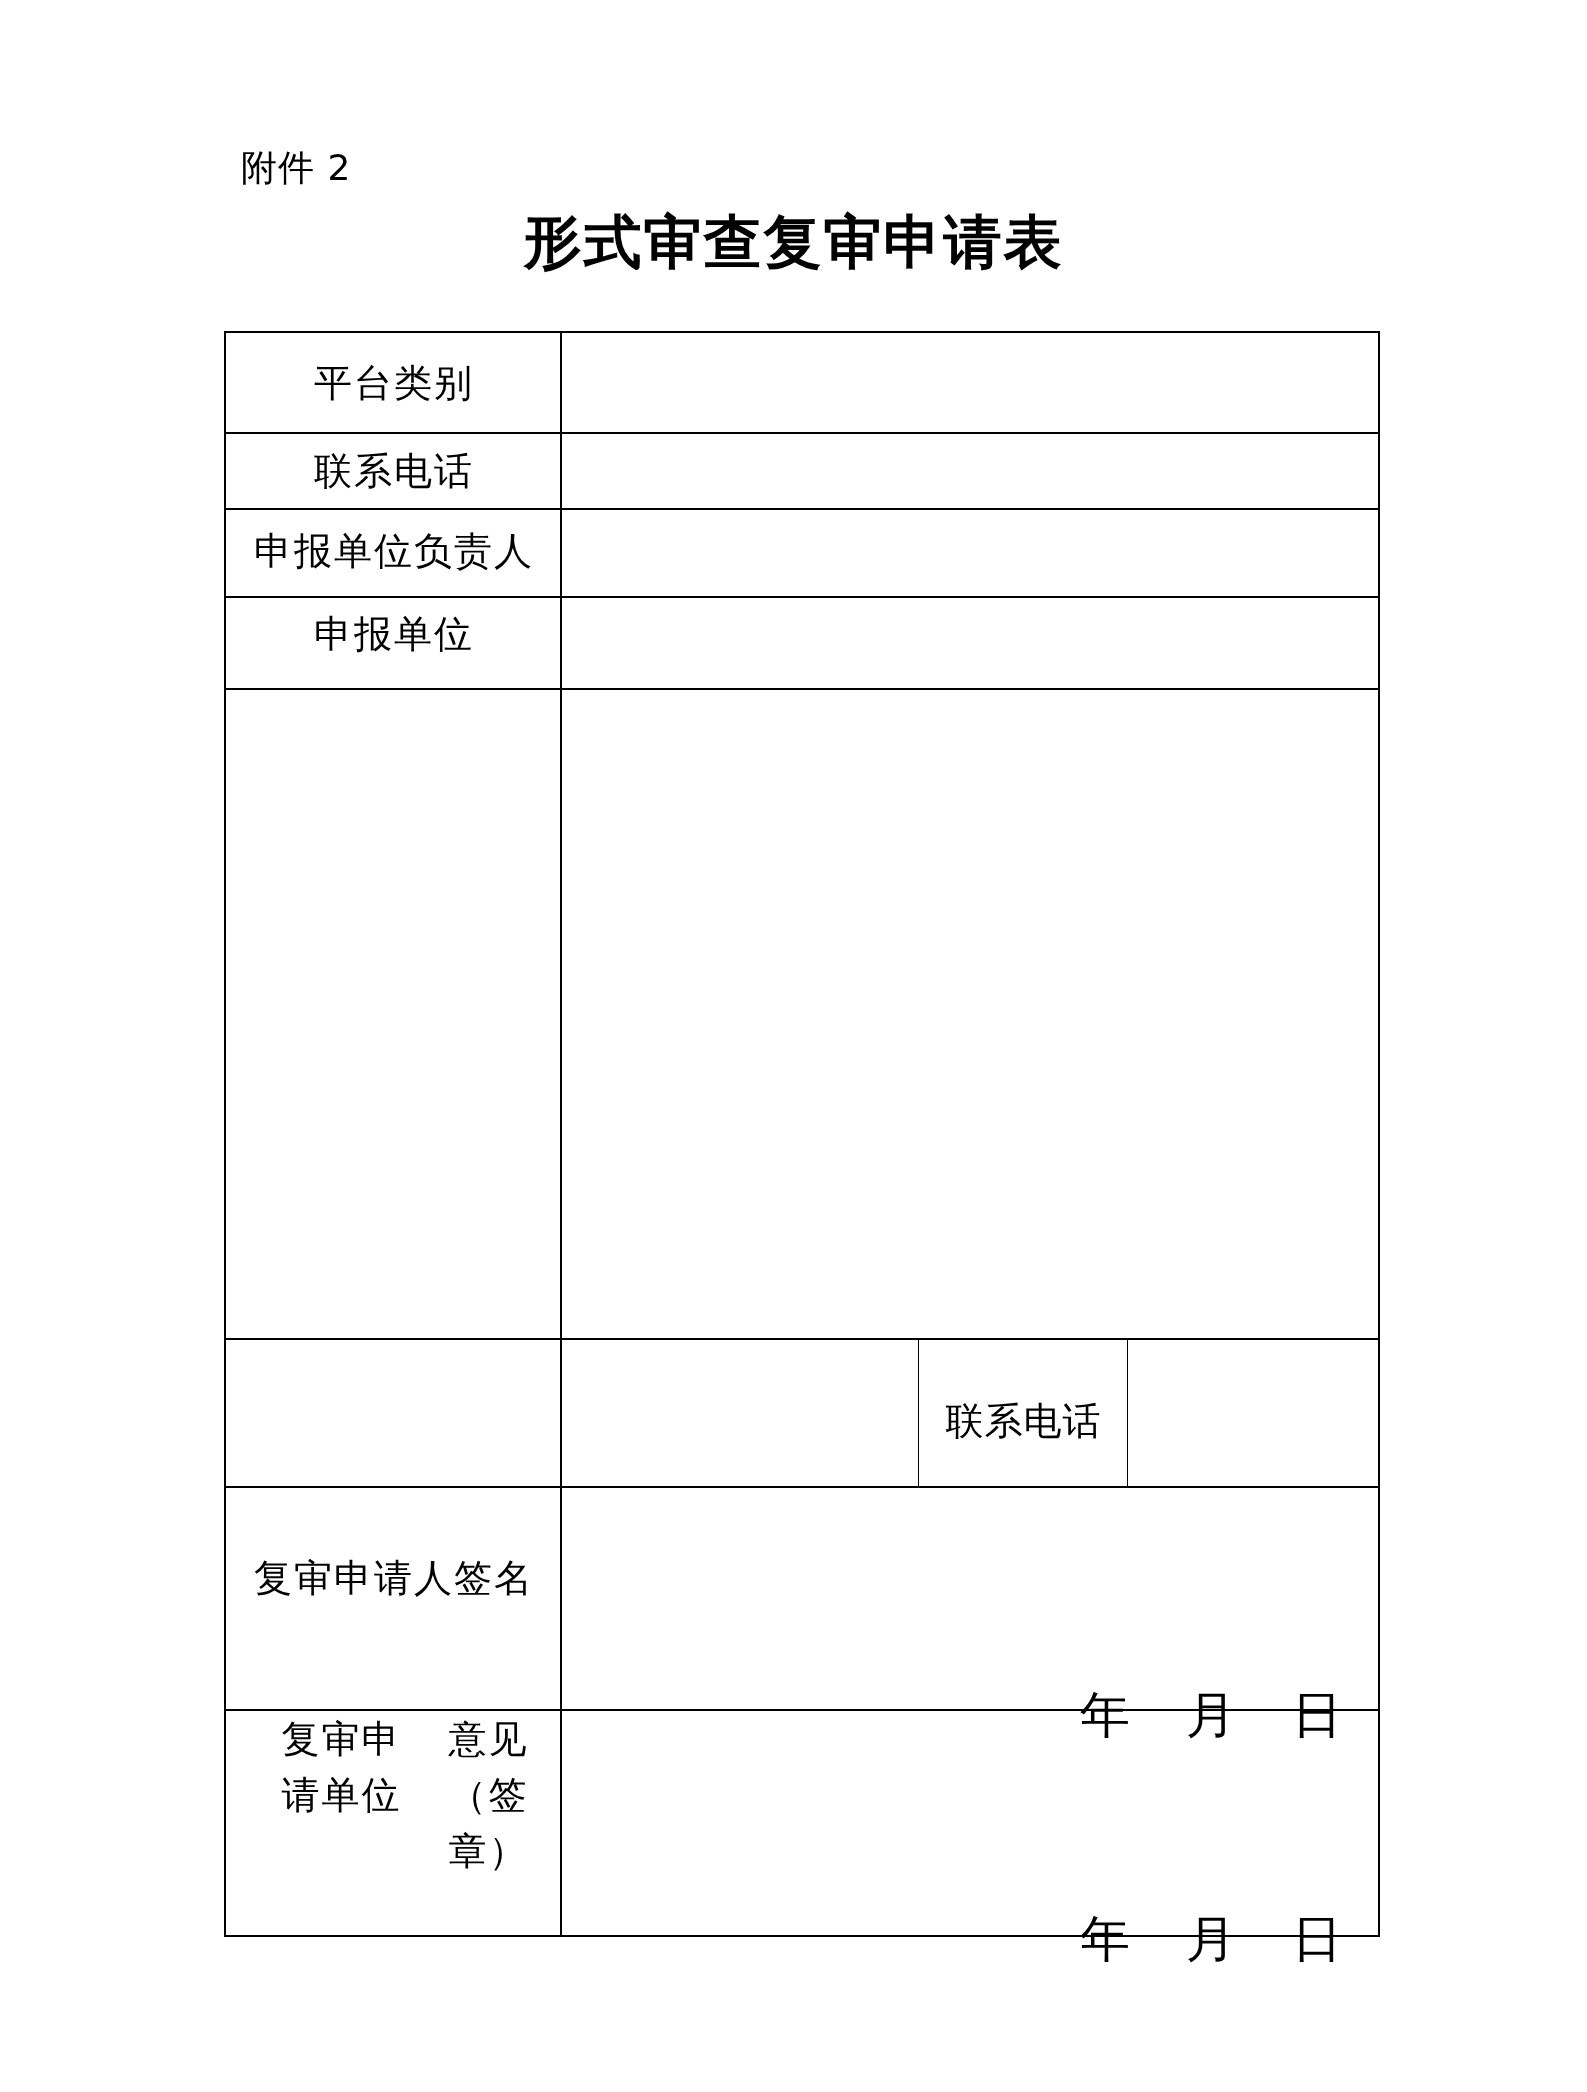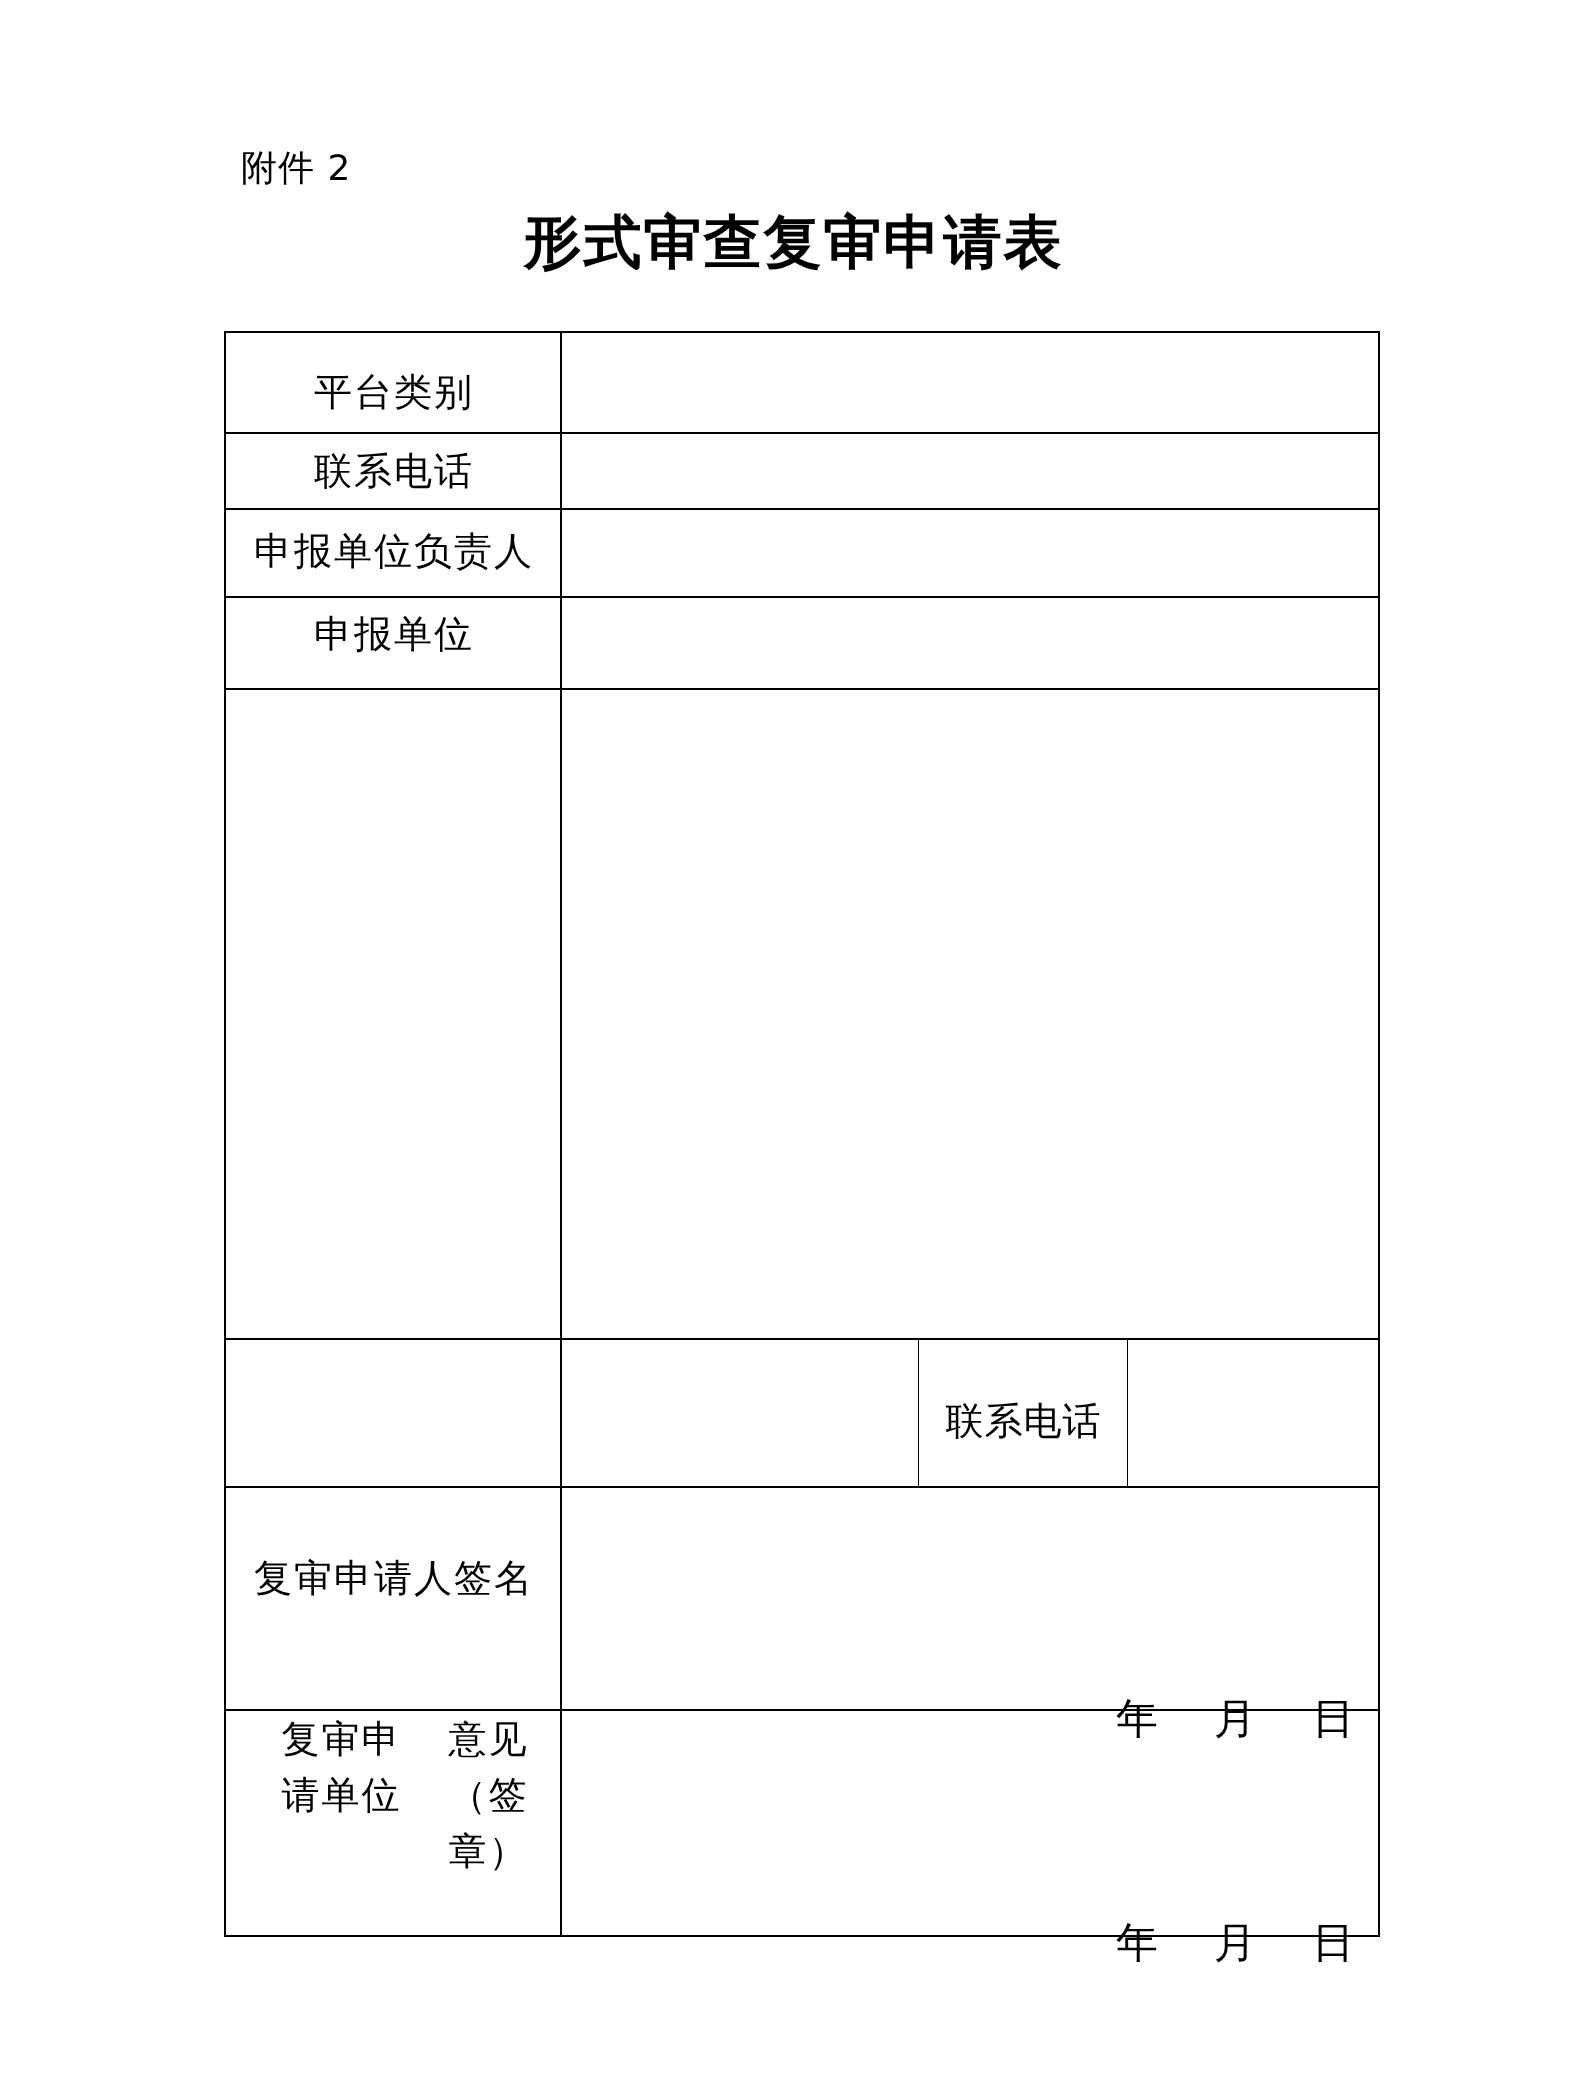--- a/index.html
+++ b/index.html
@@ -22,23 +22,23 @@
   .vline { position: absolute; width: 0; border-left: 2px solid #000; }
   .vline.thin { border-left: 1.5px solid #000; }
   .label {
     position: absolute; left: 0; width: 336px;
     display: flex; align-items: center; justify-content: center; text-align: center;
     font-family: "DejaVu Serif", "Liberation Serif", serif;
     font-size: 38px; line-height: 56px; letter-spacing: 2px;
   }
   .field { position: absolute; }
   .date {
-    position: absolute; right: 24px;
-    font-family: Liberation Sans, sans-serif;
-    font-size: 42px; line-height: 44px; white-space: pre;
+    position: absolute; right: 36px;
+    font-family: Liberation Mono, monospace;
+    font-size: 50px; line-height: 44px; white-space: pre;
   }
   .date span { display: inline-block; }
 </style>
 </head>
 <body>
 
 <div class="attach">附件 2</div>
 <div class="title">形式审查复审申请表</div>
 
 <div class="form">
@@ -48,21 +48,21 @@
   <div class="hline" style="top:263px"></div>
   <div class="hline" style="top:355px"></div>
   <div class="hline" style="top:1005px"></div>
   <div class="hline" style="top:1153px"></div>
   <div class="hline" style="top:1376px"></div>
 
   <div class="vline" style="left:334px; top:0; bottom:0"></div>
   <div class="vline thin" style="left:692px; top:1005px; height:148px"></div>
   <div class="vline thin" style="left:901px; top:1005px; height:148px"></div>
 
-  <div class="label" style="top:12px; height:93px">平台类别</div>
+  <div class="label" style="top:3px; height:93px">平台类别</div>
   <div class="field" style="left:336px; right:0; top:0; height:99px"></div>
 
   <div class="label" style="top:101px; height:74px">联系电话</div>
   <div class="field" style="left:336px; right:0; top:101px; height:74px"></div>
 
   <div class="label" style="top:180px; height:76px">申报单位负责人</div>
   <div class="field" style="left:336px; right:0; top:177px; height:86px"></div>
 
   <div class="label" style="top:250px; height:101px">申报单位</div>
   <div class="field" style="left:336px; right:0; top:265px; height:90px"></div>

